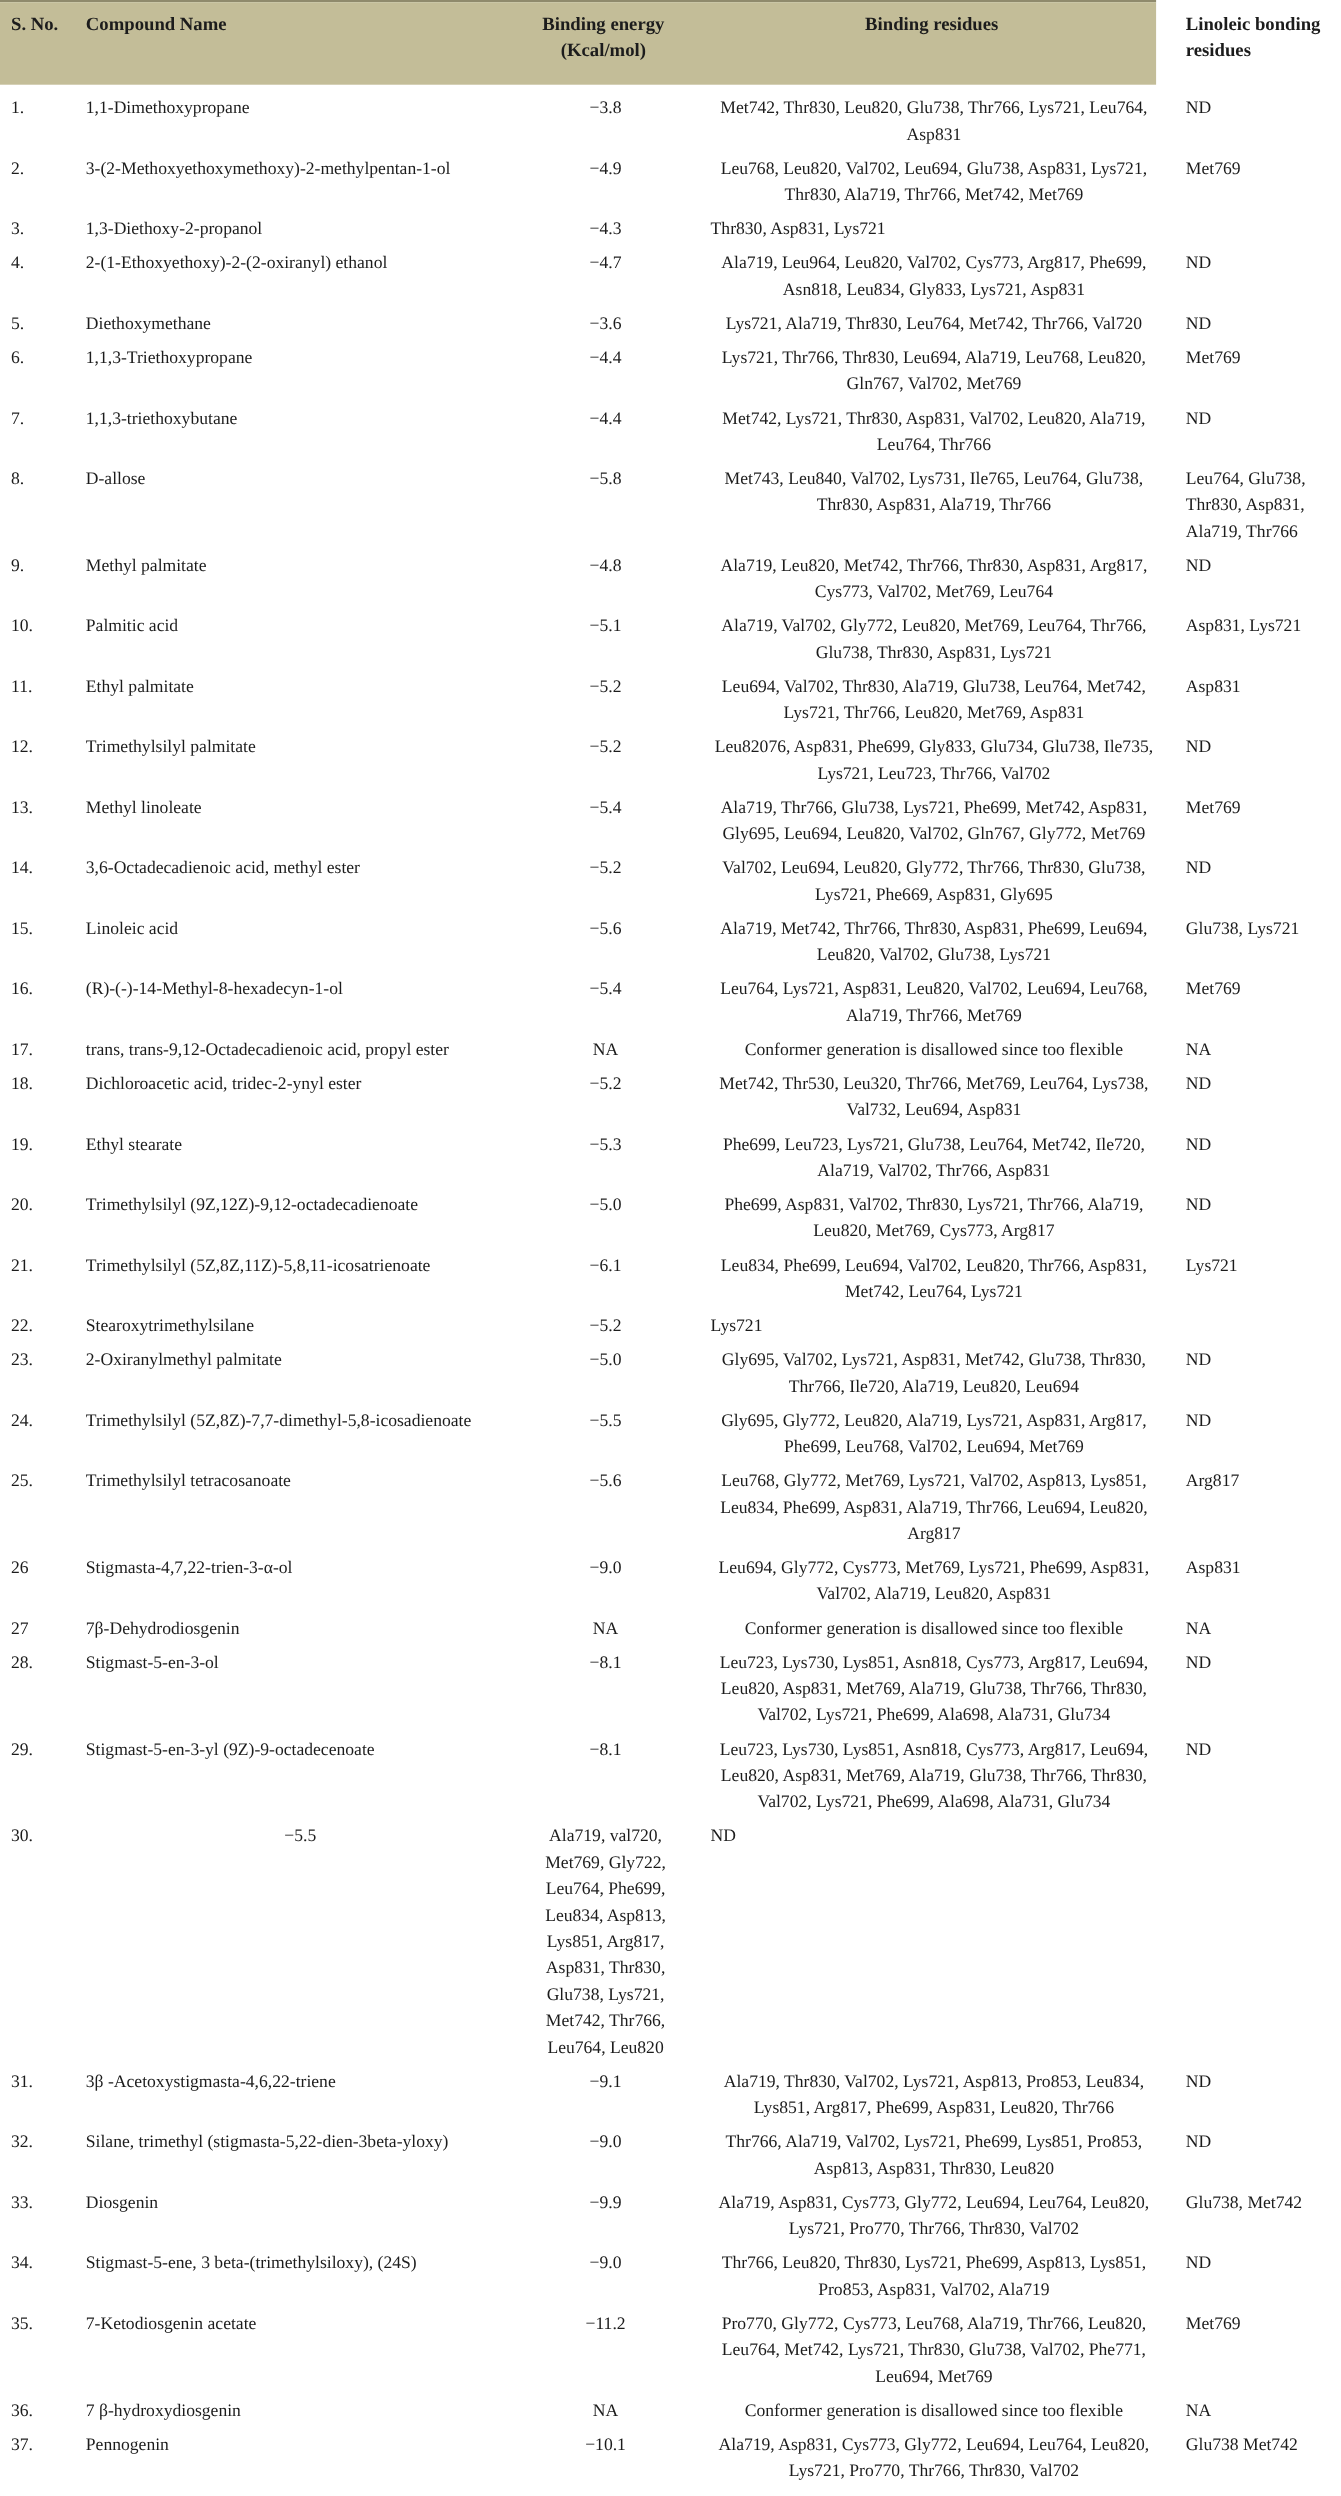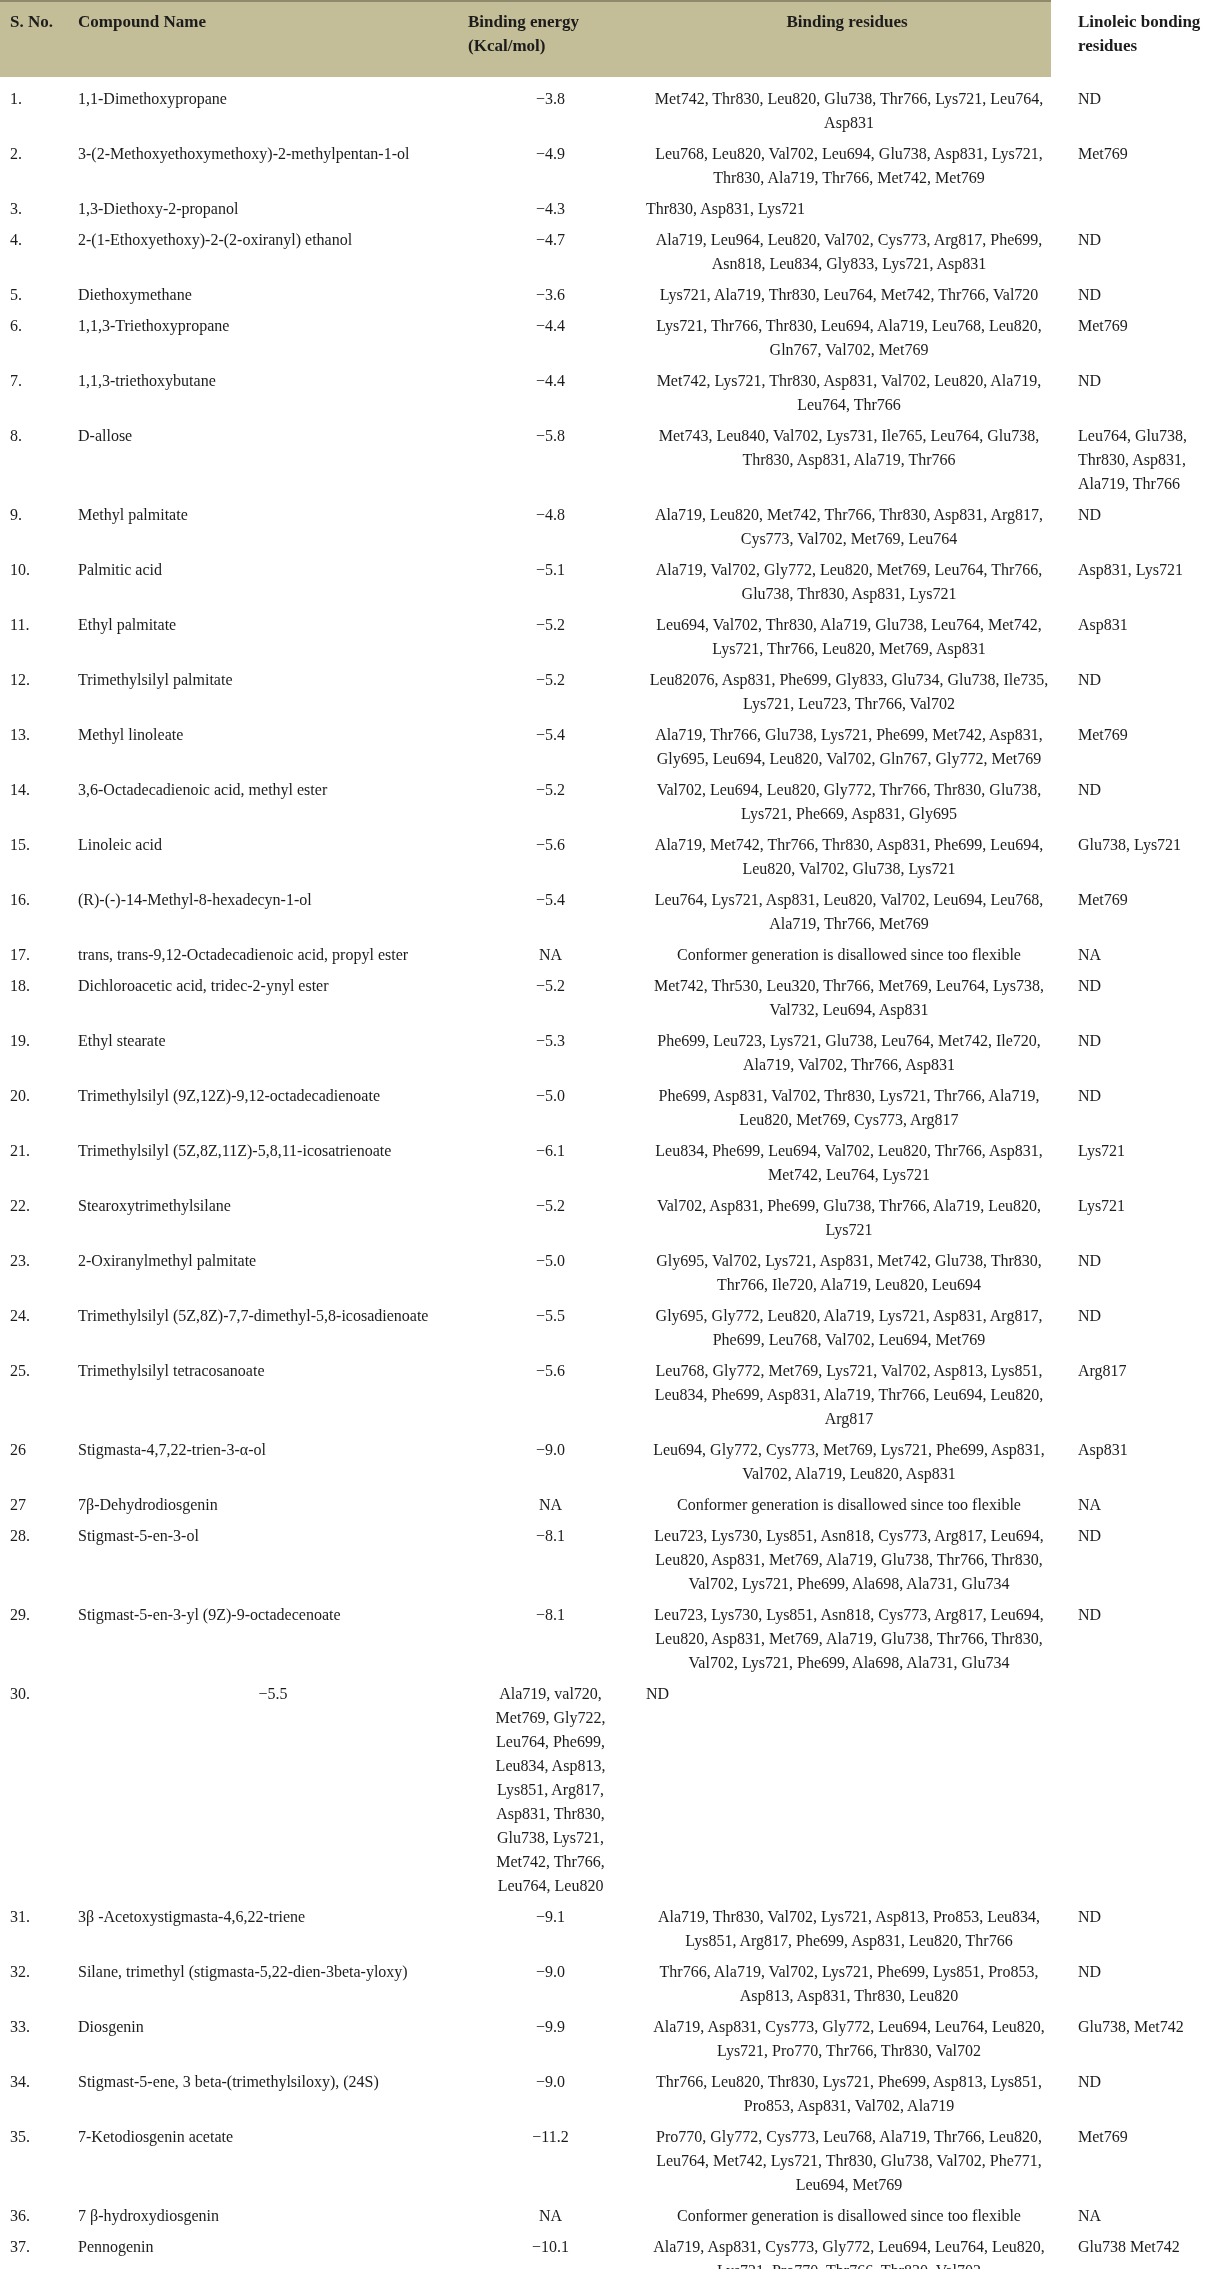--- a/index.html
+++ b/index.html
@@ -20,21 +20,21 @@
     background:var(--header-bg,#c3bd98);
     min-height:75px;
     box-sizing:border-box;
     font-weight:bold;
     font-size:17px;
     line-height:24px;
     padding:6px 0 8px 0;
   }
   .th{padding:2px 4px 0 0;}
   .th.c-sno{padding-left:10px;}
-  .th.c-energy{text-align:left;}
+  .th.c-energy{text-align:center;}
   .th.c-res{text-align:center;}
   .th.c-hbond{padding-left:13px;padding-right:18px;}
   .tbody{padding-top:7px;}
   .tr{
     display:grid;
     grid-template-columns:78px 390px 165px 432px 154px;
     font-size:16px;
     line-height:24px;
     padding:3px 0 4px 0;
   }
@@ -232,21 +232,20 @@
         <div class="td c-name">Trimethylsilyl (5Z,8Z,11Z)-5,8,11-icosatrienoate</div>
         <div class="td c-energy">−6.1</div>
         <div class="td c-res">Leu834, Phe699, Leu694, Val702, Leu820, Thr766, Asp831, Met742, Leu764, Lys721</div>
         <div class="td c-hbond">Lys721</div>
       </div>
 
       <div class="tr">
         <div class="td c-sno">22.</div>
         <div class="td c-name">Stearoxytrimethylsilane</div>
         <div class="td c-energy">−5.2</div>
-        <div class="td c-res">Val702, Asp831, Phe699, Glu738, Thr766, Ala719, Leu820, Lys721</div>
         <div class="td c-hbond">Lys721</div>
       </div>
 
       <div class="tr">
         <div class="td c-sno">23.</div>
         <div class="td c-name">2-Oxiranylmethyl palmitate</div>
         <div class="td c-energy">−5.0</div>
         <div class="td c-res">Gly695, Val702, Lys721, Asp831, Met742, Glu738, Thr830, Thr766, Ile720, Ala719, Leu820, Leu694</div>
         <div class="td c-hbond">ND</div>
       </div>

